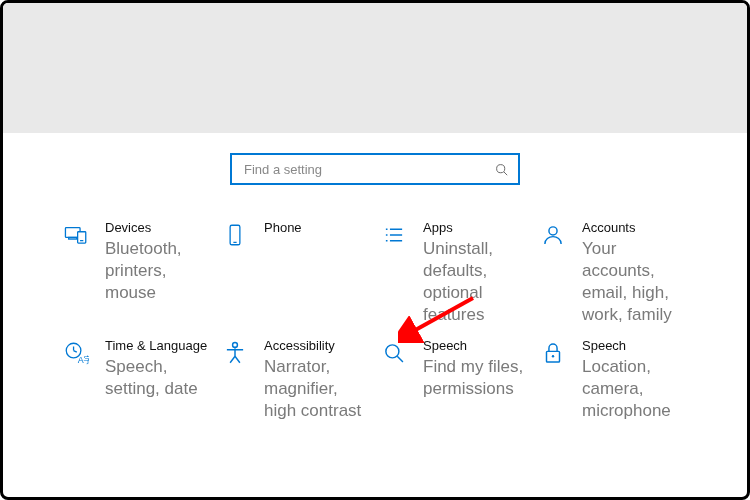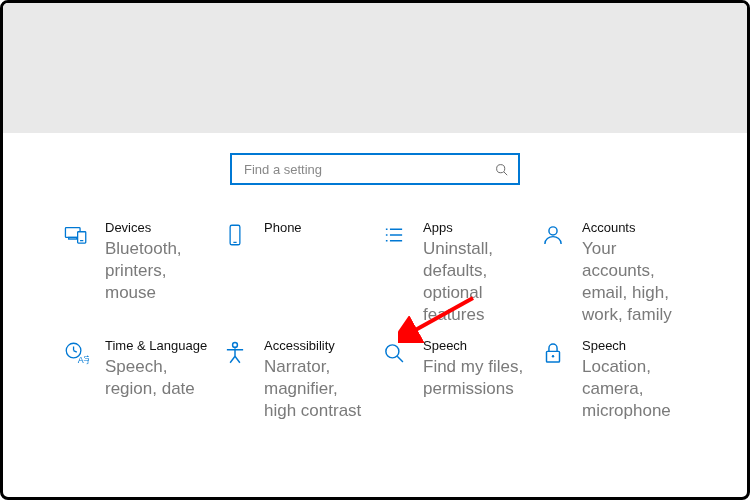--- a/index.html
+++ b/index.html
@@ -104,21 +104,21 @@
         <span class="icon">
           <svg viewBox="0 0 32 32" fill="none" stroke="#0078d4" stroke-width="1.6">
             <circle cx="13" cy="13" r="9"></circle>
             <line x1="13" y1="8" x2="13" y2="13"></line>
               <line x1="13" y1="13" x2="17" y2="15"></line>
             <text x="18" y="28" font-size="11" fill="#0078d4" stroke="none" font-family="Arial">A字</text>
           </svg>
         </span>
         <div class="txt">
           <div class="title">Time &amp; Language</div>
-          <div class="desc">Speech, region, date</div>
+          <div class="desc">Speech, setting, date</div>
         </div>
       </div>
 
       <div class="tile">
         <span class="icon">
           <svg viewBox="0 0 32 32" fill="none" stroke="#0078d4" stroke-width="1.8">
             <circle cx="16" cy="6" r="3"></circle>
             <line x1="6" y1="12" x2="26" y2="12"></line>
             <line x1="16" y1="10" x2="16" y2="20"></line>
             <line x1="16" y1="20" x2="10" y2="28"></line>

